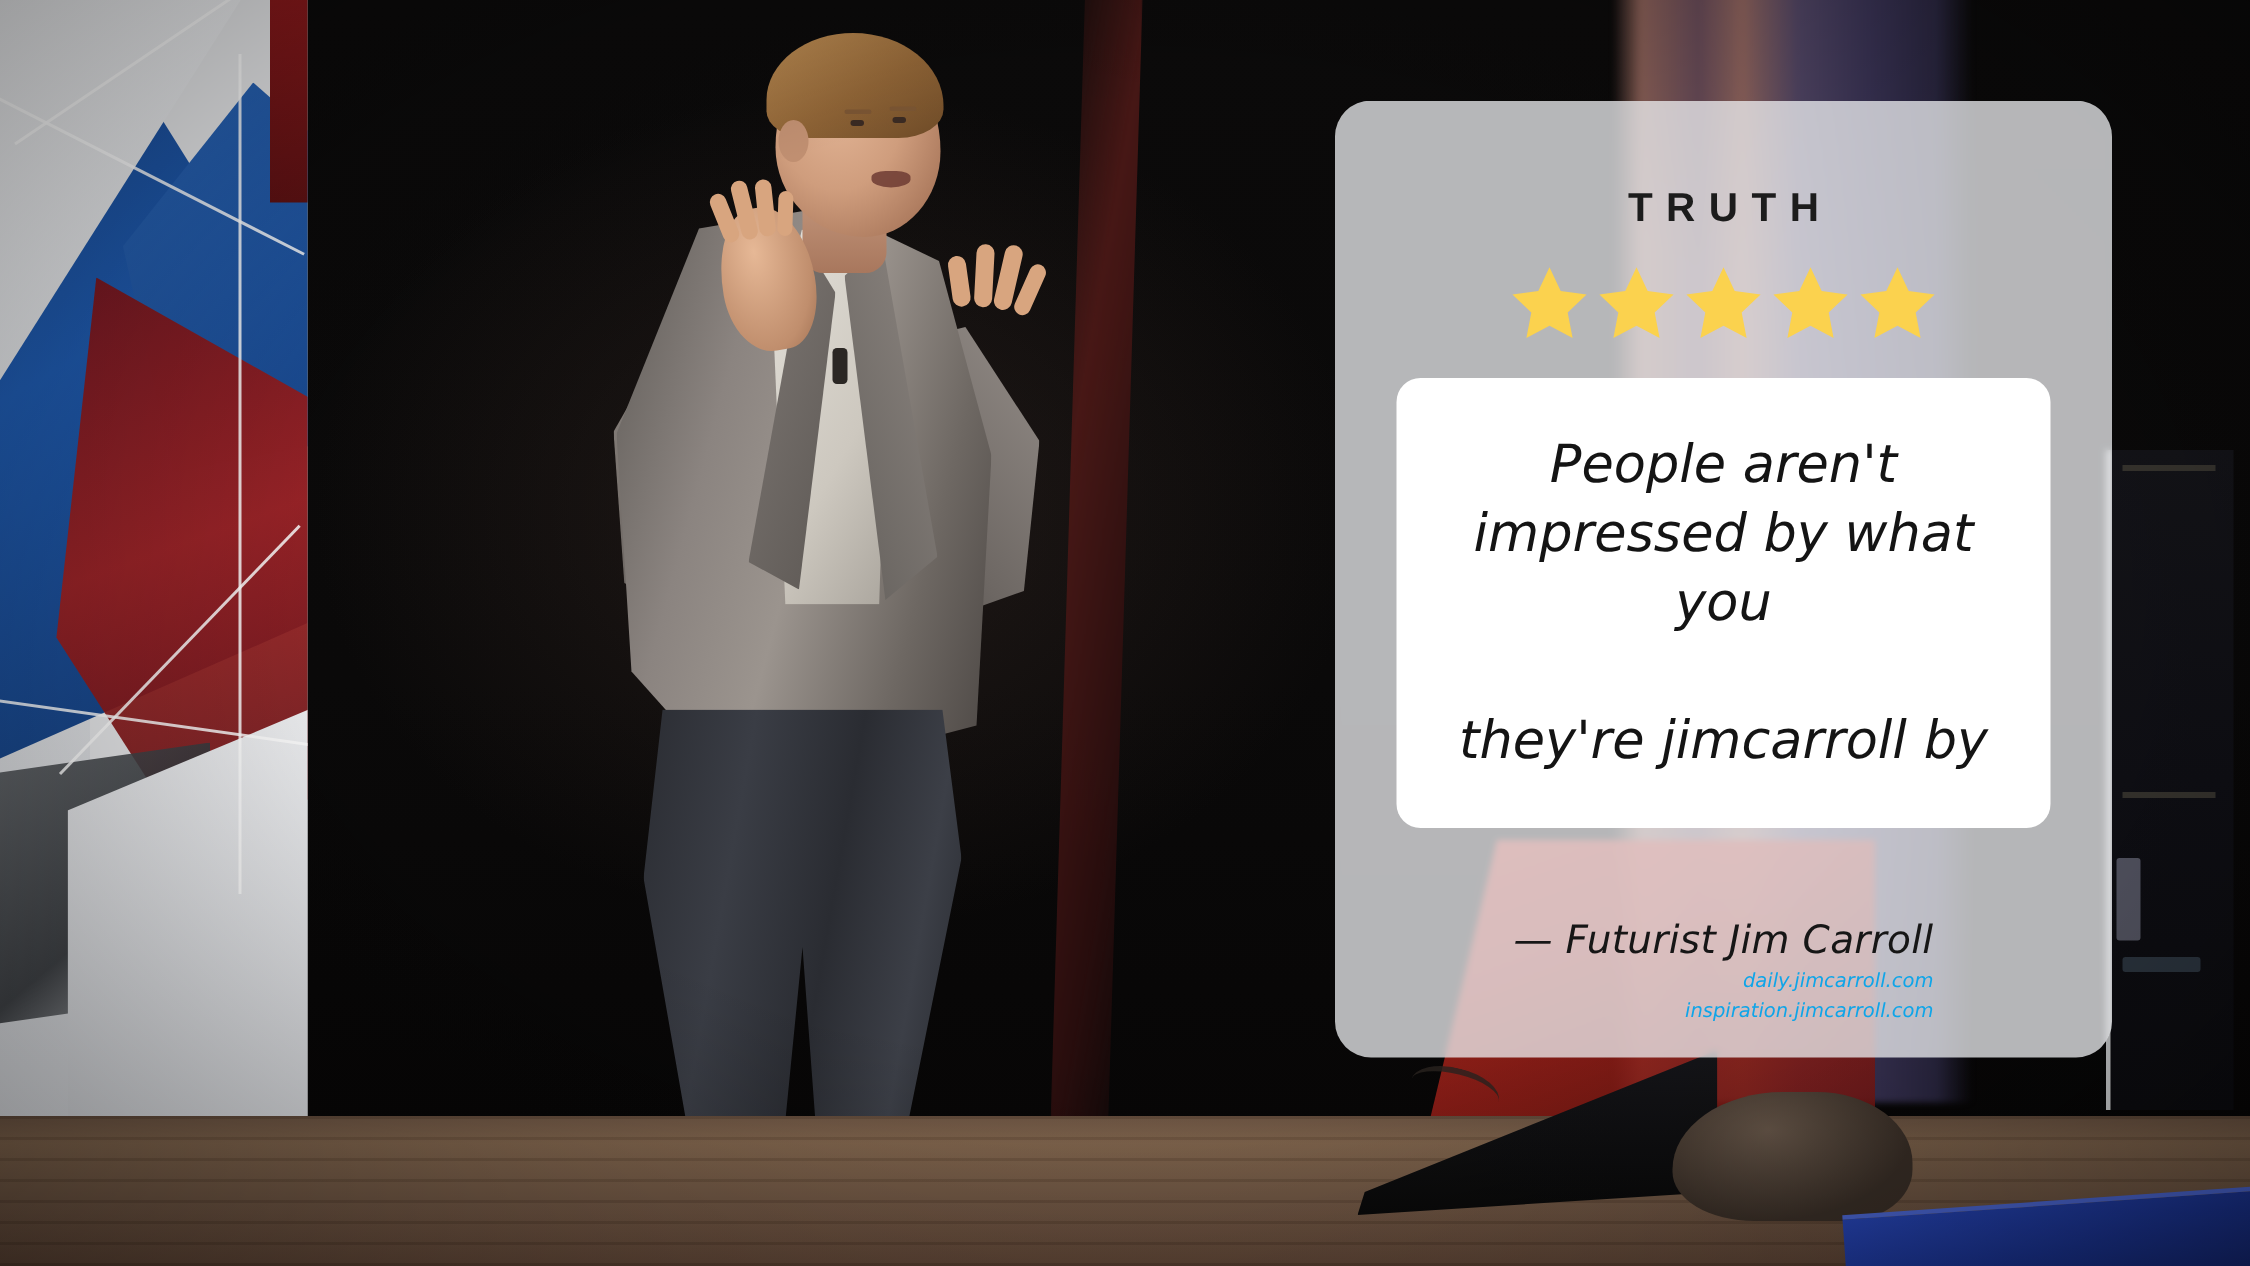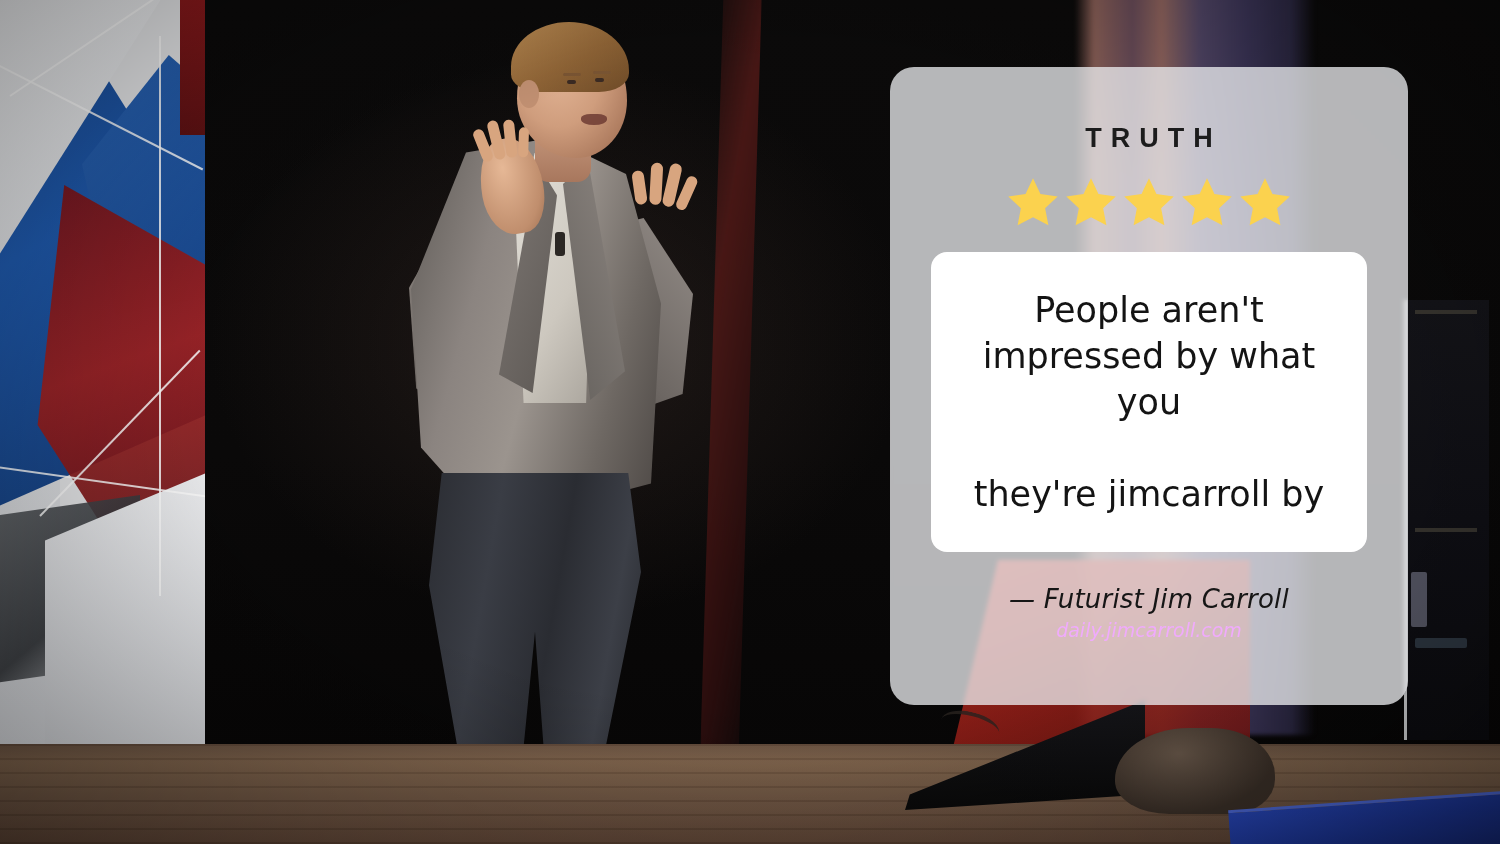--- a/index.html
+++ b/index.html
@@ -293,42 +293,43 @@
     background:#ffffff;
     border-radius:16px;
     display:flex;
     align-items:center;
     justify-content:center;
     padding:26px 18px;
     box-sizing:border-box;
   }
   .quote-text {
     font-family:"DejaVu Sans", sans-serif;
+    font-style:italic;
     font-size:35px;
     line-height:1.32;
     color:#141414;
     text-align:center;
     margin:0;
   }
   .attrib {
-    margin-top:32px;
-    text-align:center;
+    margin-top:60px;
+    text-align:right;
   }
   .attrib-name {
     font-family:"DejaVu Sans", sans-serif;
     font-style:italic;
     font-size:26px;
     color:#161616;
     letter-spacing:.2px;
   }
   .attrib-link {
     font-family:"DejaVu Sans", sans-serif;
     font-style:italic;
-    font-size:19px;
-    color:#f0abfc;
+    font-size:13px;
+    color:#0ea5e9;
     margin-top:5px;
   }
 </style>
 </head>
 <body>
 
 <div class="stage">
 
   <div class="photo">
 
@@ -431,16 +432,17 @@
         <span>People aren't</span><br>
         <span>impressed by what you</span><br>
         <br>
         <span>they're jimcarroll by</span><br>
       </p>
     </div>
 
     <div class="attrib">
       <div class="attrib-name">— Futurist Jim Carroll</div>
       <div class="attrib-link">daily.jimcarroll.com</div>
+      <div class="attrib-link">inspiration.jimcarroll.com</div>
     </div>
 
   </div>
 </div>
 
 </body></html>

